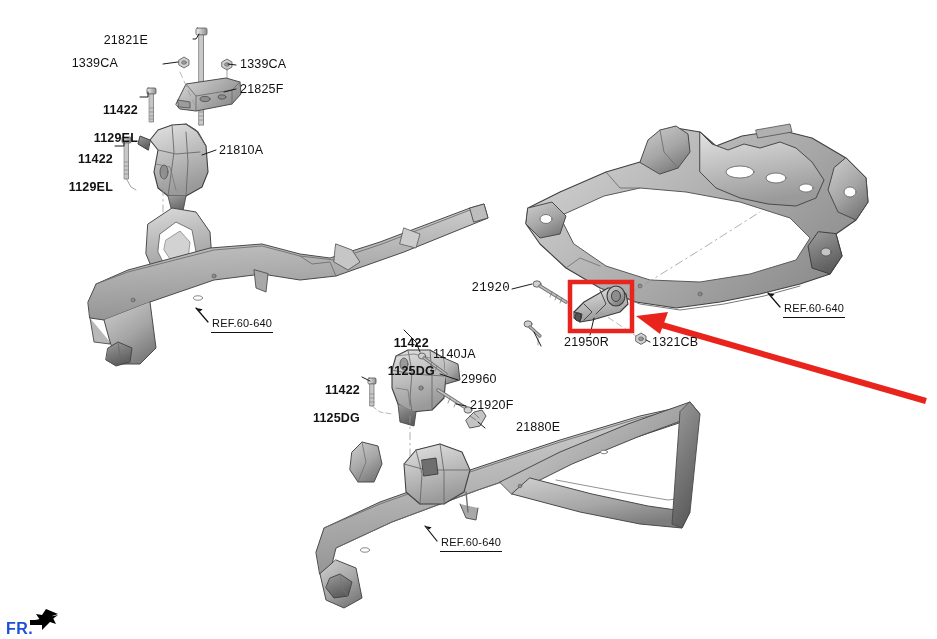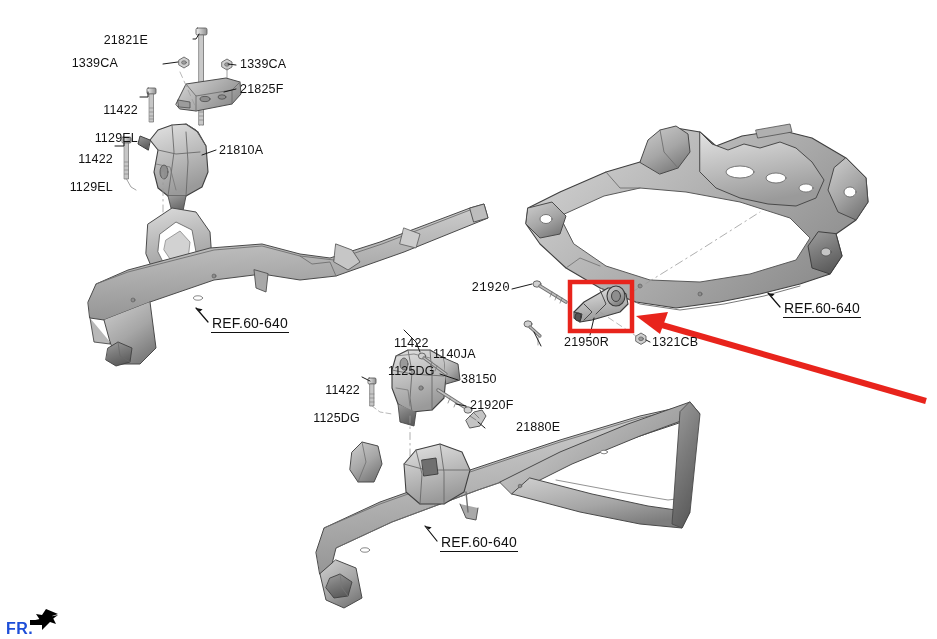--- a/index.html
+++ b/index.html
@@ -8,22 +8,22 @@
     width:937px;height:639px;overflow:hidden;position:relative;
     font-family:"Liberation Sans","DejaVu Sans",sans-serif;
     color:#111;
   }
   #stage{position:absolute;left:0;top:0;width:812px;height:639px;margin-top:12px;}
   svg.layer{position:absolute;left:0;top:0;width:937px;height:639px;}
   .lbl{
     position:absolute;font-size:12.5px;line-height:13.5px;
     color:#111;white-space:pre;letter-spacing:.2px;
   }
-  .lbl.two{line-height:14px;}
-  .lbl.ref{font-size:14px;}
+  .lbl.two{line-height:14px;font-weight:bold;}
+  .lbl.ref{font-size:11px;}
   .fr{
     position:absolute;font-size:16px;font-weight:700;color:#1d4ed8;
     letter-spacing:.5px;
   }
 </style>
 </head>
 <body>
 
 <div id="stage">
 
@@ -340,21 +340,21 @@
   <div class="lbl two" style="left:404px;top:310px;text-align:center;transform:translateX(-50%);width:120px;">
     <span>11422</span><br>
     <span>1125DG</span>
   </div>
 
   <div class="lbl two" style="left:360px;top:357px;text-align:right;transform:translateX(-100%);width:120px;">
     <span>11422</span><br>
     <span>1125DG</span>
   </div>
 
-  <div class="lbl" style="left:461px;top:361px;">38150</div>
+  <div class="lbl" style="left:461px;top:361px;">29960</div>
 
   <div class="lbl" style="left:470px;top:387px;">21920F</div>
 
   <div class="lbl" style="left:516px;top:409px;">21880E</div>
 
   <div class="lbl ref" style="left:440px;top:524px;border-bottom:1.1px solid #111;padding:0 1px 1px 1px;">REF.60-640</div>
 
   <div class="lbl" style="left:510px;top:270px;text-align:right;transform:translateX(-100%);width:120px;font-family:Liberation Mono, monospace;">21920</div>
 
   <div class="lbl" style="left:553px;top:336px;text-align:left;transform:translateX(-100%);width:120px;">1140JA</div>

